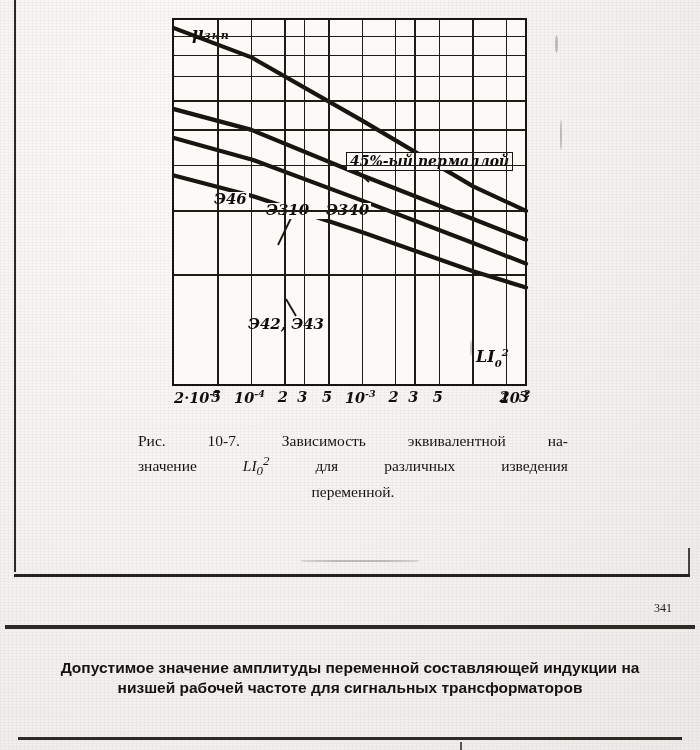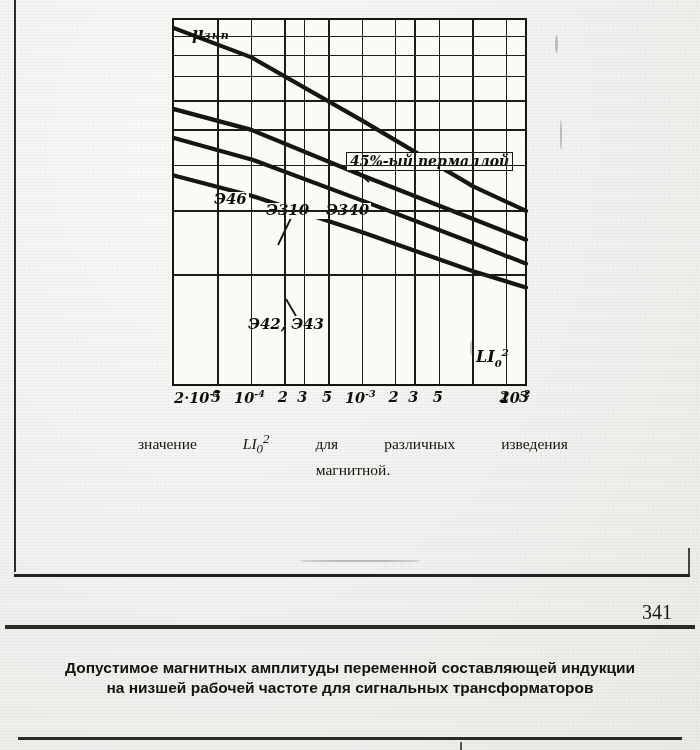--- a/index.html
+++ b/index.html
@@ -107,21 +107,21 @@
     color:#15140f;
   }
   #caption .l{display:block;text-align:justify;text-align-last:justify;}
   #caption .last{text-align:center;text-align-last:center;}
   .mathli{font-style:italic;font-family:"Liberation Serif",serif;}
 
   
   #pageno{
     position:absolute;right:28px;top:601px;
     font-family:"Liberation Serif", serif;
-    font-size:20px;color:#191814;
+    font-size:12px;color:#191814;
   }
   #rule-thick{
     position:absolute;left:5px;top:625px;width:690px;height:3.5px;
     background:#2c2b26;
   }
   #table-no{
     position:absolute;right:22px;top:636px;
     font-family:"Liberation Serif", serif;
     font-size:14.5px;color:#1a1914;
     letter-spacing:.2px;
@@ -217,34 +217,35 @@
         <div class="xlab" style="left: 393.656px;">2</div>
         <div class="xlab" style="left: 413.172px;">3</div>
         <div class="xlab" style="left: 437.759px;">5</div>
         <div class="xlab" style="left: 471.122px; margin-left: 44px;">10<sup>-2</sup></div>
         <div class="xlab" style="left: 504.484px;">2</div>
         <div class="xlab" style="left: 524px;">3</div>
       </div>
   </div>
 
   <div id="caption">
+    <span class="l">Рис. 10-7. Зависимость эквивалентной на-</span>
     <span class="l">
       <span>значение</span>
       <span class="mathli"><span>LI</span><sub>0</sub><sup>2</sup></span>
       <span>для различных изведения</span>
     </span>
-    <span class="l last">магнитной.</span>
+    <span class="l last">переменной.</span>
   </div>
 
   <div id="pageno">341</div>
   <div id="rule-thick"></div>
 
 
   <div id="table-title">
-    <span>Допустимое магнитных амплитуды переменной составляющей</span>
+    <span>Допустимое значение амплитуды переменной составляющей</span>
     <span>индукции на низшей рабочей частоте для сигнальных</span>
     <span>трансформаторов</span>
   </div>
 
   <div id="rule-bottom"></div>
   <div id="tick-bottom"></div>
 <div class="smudge" style="left: 555px; top: 35px; width: 3px; height: 18px;"></div>
     <div class="smudge" style="left: 560px; top: 120px; width: 2px; height: 30px;"></div>
     <div class="smudge" style="left: 470px; top: 340px; width: 2px; height: 16px;"></div>
     <div class="smudge" style="left: 300px; top: 560px; width: 120px; height: 2px;"></div>

